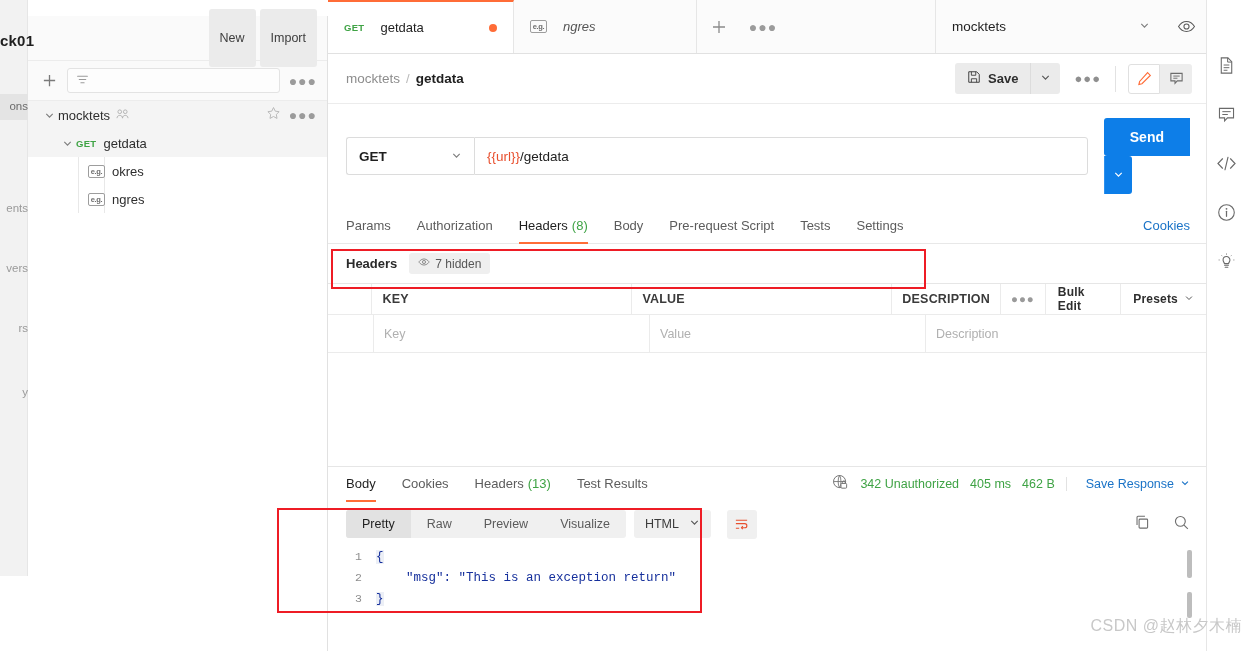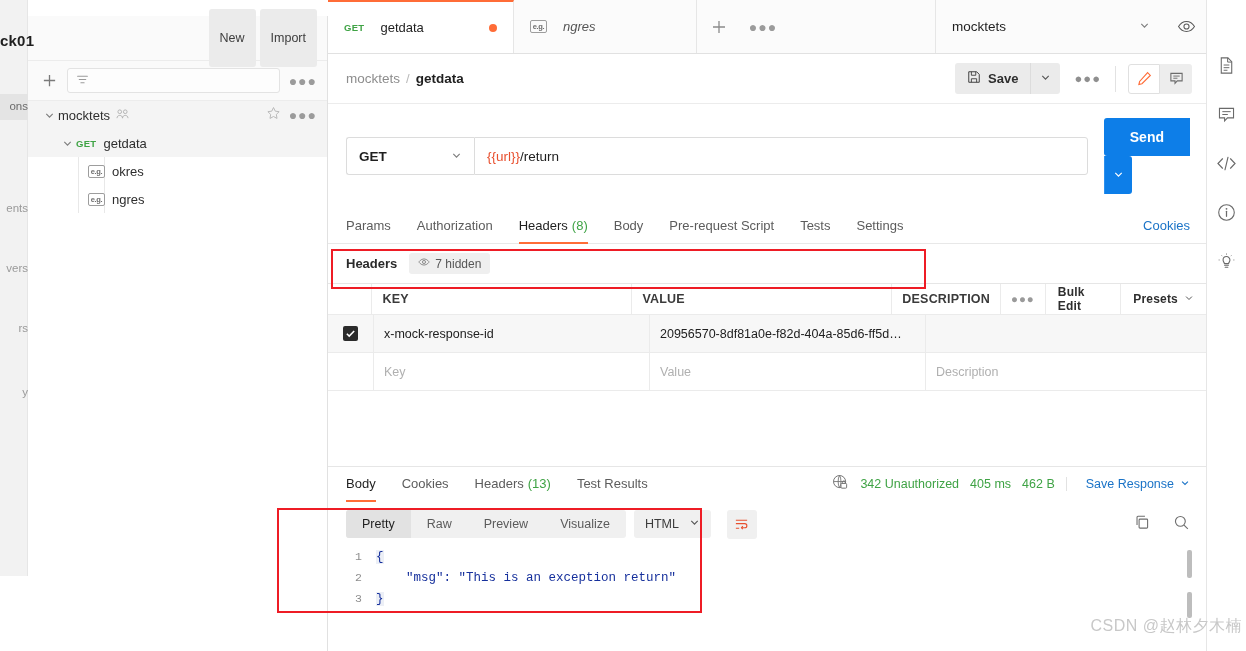--- a/index.html
+++ b/index.html
@@ -438,21 +438,21 @@
       <div class="method-sel">
         <span>GET</span>
         <span style="margin-left:auto">
           <svg width="11" height="11" viewBox="0 0 12 12">
               <path d="M2.5 4.3L6 7.8l3.5-3.5" stroke="#7d7d7d" stroke-width="1.2" fill="none"></path>
             </svg>
         </span>
       </div>
       <div class="url-input">
         <span class="var">{{url}}</span>
-          <span>/return</span>
+          <span>/getdata</span>
       </div>
       <div class="send-wrap">
         <button class="send-btn">Send</button>
         <button class="send-caret">
           <svg width="11" height="11" viewBox="0 0 12 12">
               <path d="M2.5 4.3L6 7.8l3.5-3.5" stroke="#fff" stroke-width="1.3" fill="none"></path>
             </svg>
         </button>
       </div>
     </div>
@@ -495,32 +495,20 @@
         <div class="presets">
           <span>Presets</span>
           <span>
             <svg width="10" height="10" viewBox="0 0 12 12">
                 <path d="M2.5 4.3L6 7.8l3.5-3.5" stroke="#555" stroke-width="1.2" fill="none"></path>
               </svg>
           </span>
         </div>
       </div>
 
-      <div class="hrow data" style="background:#f7f7f7">
-        <div class="hcell c-check">
-          <span class="cbox">
-            <svg width="11" height="11" viewBox="0 0 12 12">
-                <path d="M2 6.2l2.6 2.6L10 3.2" stroke="#fff" stroke-width="1.7" fill="none"></path>
-              </svg>
-          </span>
-        </div>
-        <div class="hcell c-key">x-mock-response-id</div>
-        <div class="hcell c-val">20956570-8df81a0e-f82d-404a-85d6-ff5d…</div>
-        <div class="hcell c-desc"></div>
-      </div>
 
       <div class="hrow data">
         <div class="hcell c-check"></div>
         <div class="hcell c-key ghost">Key</div>
         <div class="hcell c-val ghost">Value</div>
         <div class="hcell c-desc ghost">Description</div>
       </div>
     </div>
 
     <div class="resp-head">

